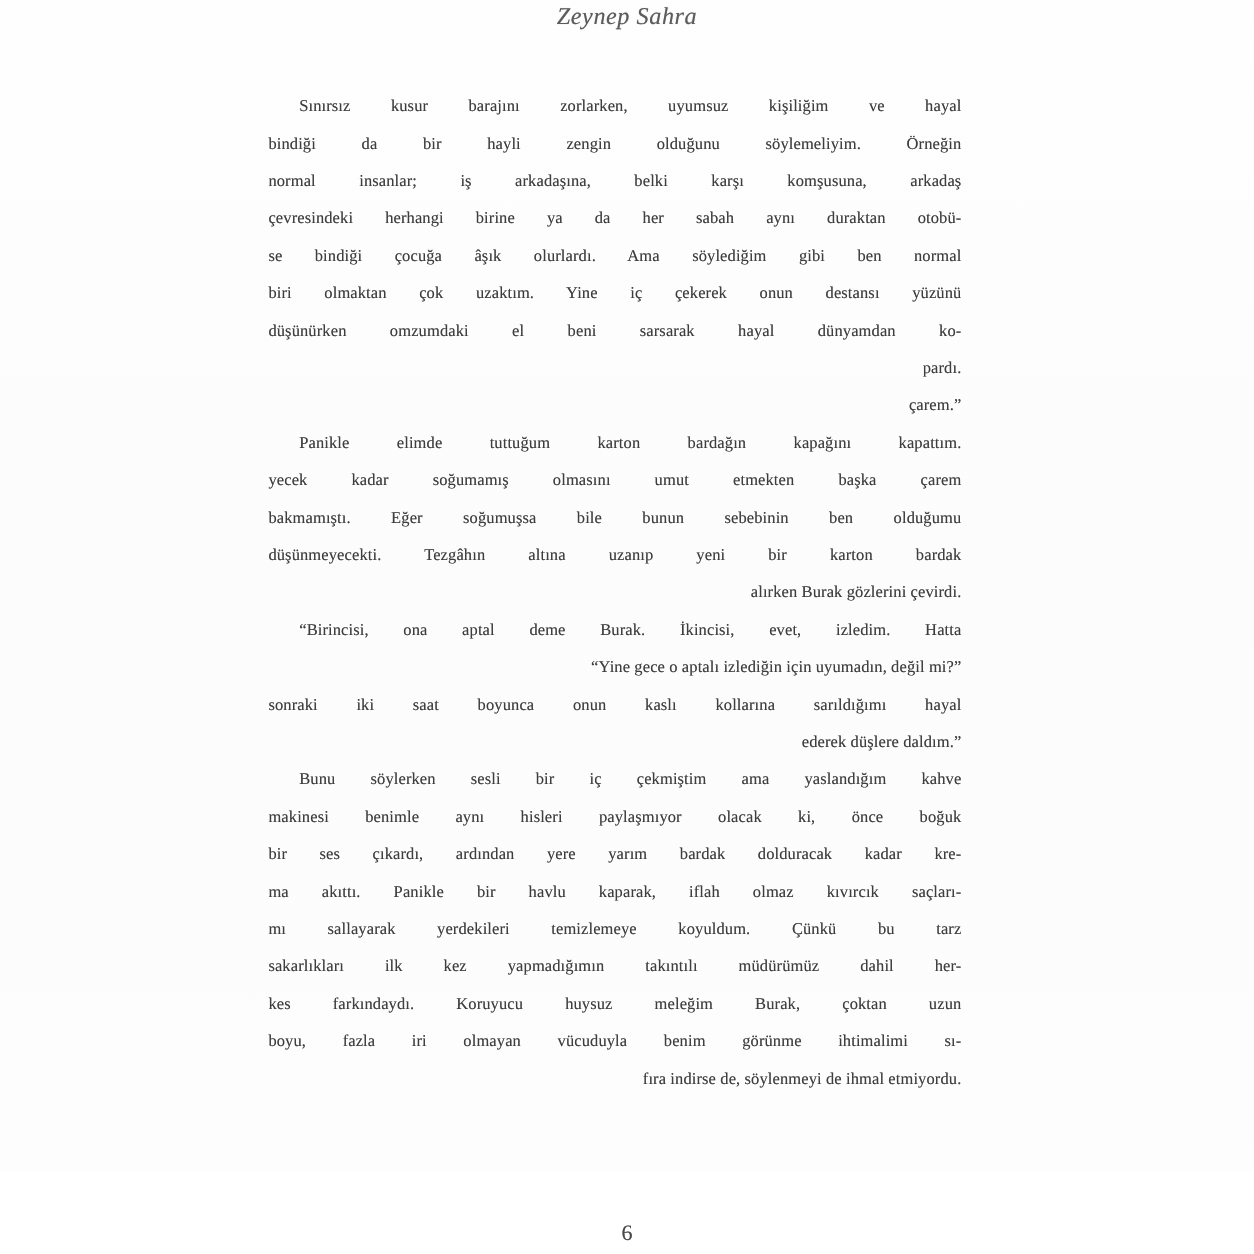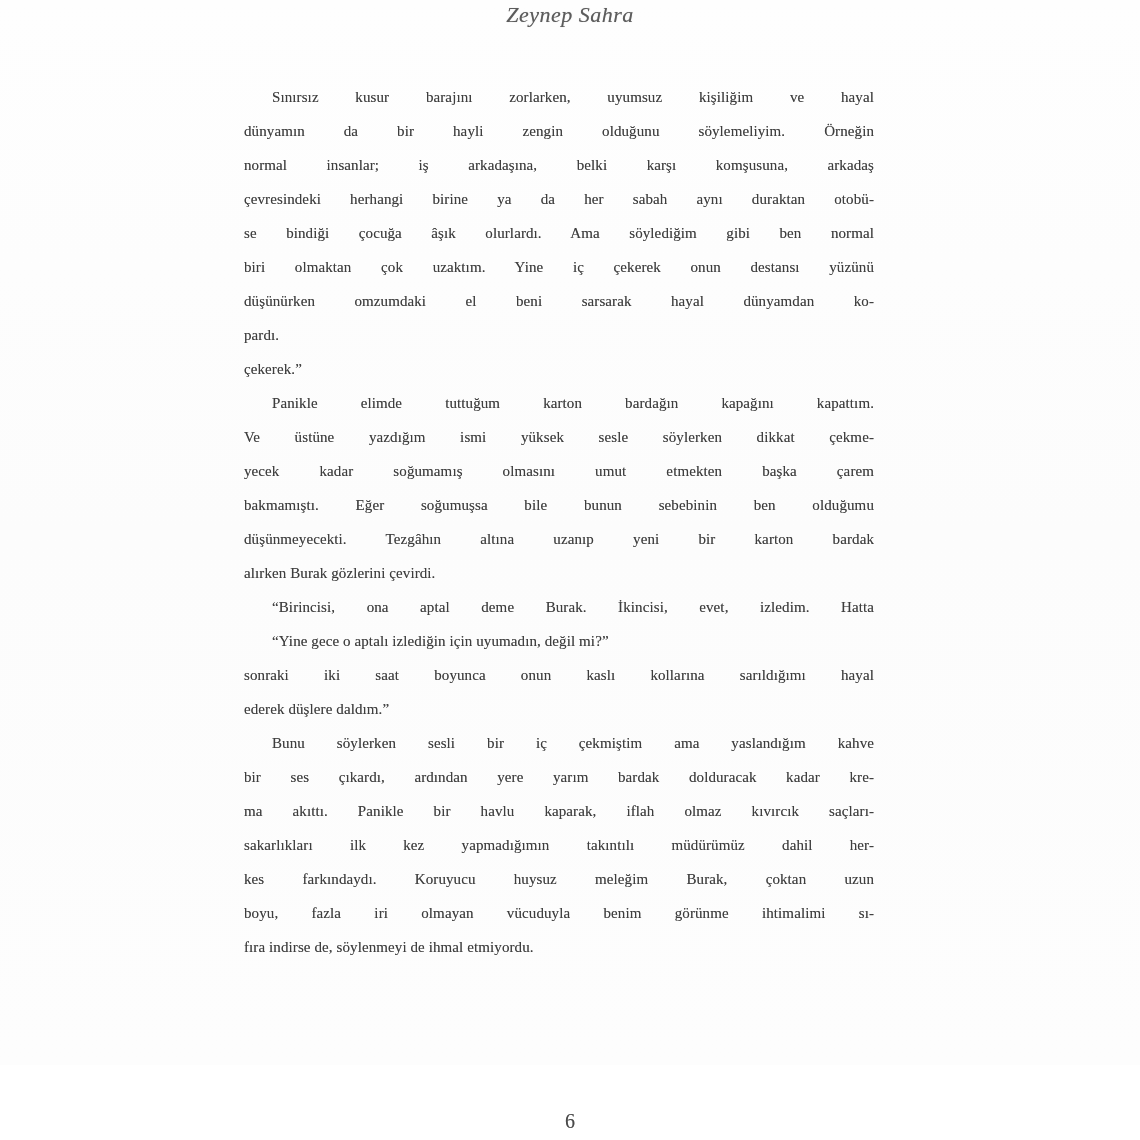--- a/index.html
+++ b/index.html
@@ -34,21 +34,21 @@
     width: 630px;
     font-size: 15px;
     line-height: 34px;
     color: #3e3e3e;
     text-shadow: 0 0 0.6px rgba(62,62,62,0.5);
     letter-spacing: 0.1px;
   }
   .line {
     width: 100%;
     white-space: nowrap;
-    text-align: left;
+    text-align: right;
   }
   .line.just {
     white-space: normal;
     text-align: justify;
     text-align-last: justify;
   }
   .line.indent { padding-left: 28px; }
   .page-number {
     position: absolute;
     top: 1110px;
@@ -61,41 +61,42 @@
   }
 </style>
 </head>
 <body>
 
 <div class="page">
   <div class="running-header">Zeynep Sahra</div>
 
   <div class="body-text">
       <div class="line indent just">Sınırsız kusur barajını zorlarken, uyumsuz kişiliğim ve hayal</div>
-      <div class="line just">dünyamın da bir hayli zengin olduğunu söylemeliyim. Örneğin</div>
+      <div class="line just">bindiği da bir hayli zengin olduğunu söylemeliyim. Örneğin</div>
       <div class="line just">normal insanlar; iş arkadaşına, belki karşı komşusuna, arkadaş</div>
       <div class="line just">çevresindeki herhangi birine ya da her sabah aynı duraktan otobü-</div>
       <div class="line just">se bindiği çocuğa âşık olurlardı. Ama söylediğim gibi ben normal</div>
       <div class="line just">biri olmaktan çok uzaktım. Yine iç çekerek onun destansı yüzünü</div>
       <div class="line just">düşünürken omzumdaki el beni sarsarak hayal dünyamdan ko-</div>
       <div class="line">pardı.</div>
-      <div class="line">çekerek.”</div>
+      <div class="line">çarem.”</div>
       <div class="line indent just">Panikle elimde tuttuğum karton bardağın kapağını kapattım.</div>
-      <div class="line just">Ve üstüne yazdığım ismi yüksek sesle söylerken dikkat çekme-</div>
       <div class="line just">yecek kadar soğumamış olmasını umut etmekten başka çarem</div>
       <div class="line just">bakmamıştı. Eğer soğumuşsa bile bunun sebebinin ben olduğumu</div>
       <div class="line just">düşünmeyecekti. Tezgâhın altına uzanıp yeni bir karton bardak</div>
       <div class="line">alırken Burak gözlerini çevirdi.</div>
       <div class="line indent just">“Birincisi, ona aptal deme Burak. İkincisi, evet, izledim. Hatta</div>
       <div class="line indent">“Yine gece o aptalı izlediğin için uyumadın, değil mi?”</div>
       <div class="line just">sonraki iki saat boyunca onun kaslı kollarına sarıldığımı hayal</div>
       <div class="line">ederek düşlere daldım.”</div>
       <div class="line indent just">Bunu söylerken sesli bir iç çekmiştim ama yaslandığım kahve</div>
+      <div class="line just">makinesi benimle aynı hisleri paylaşmıyor olacak ki, önce boğuk</div>
       <div class="line just">bir ses çıkardı, ardından yere yarım bardak dolduracak kadar kre-</div>
       <div class="line just">ma akıttı. Panikle bir havlu kaparak, iflah olmaz kıvırcık saçları-</div>
+      <div class="line just">mı sallayarak yerdekileri temizlemeye koyuldum. Çünkü bu tarz</div>
       <div class="line just">sakarlıkları ilk kez yapmadığımın takıntılı müdürümüz dahil her-</div>
       <div class="line just">kes farkındaydı. Koruyucu huysuz meleğim Burak, çoktan uzun</div>
       <div class="line just">boyu, fazla iri olmayan vücuduyla benim görünme ihtimalimi sı-</div>
       <div class="line">fıra indirse de, söylenmeyi de ihmal etmiyordu.</div>
     </div>
 
   <div class="page-number">6</div>
 </div>
 
 </body></html>

